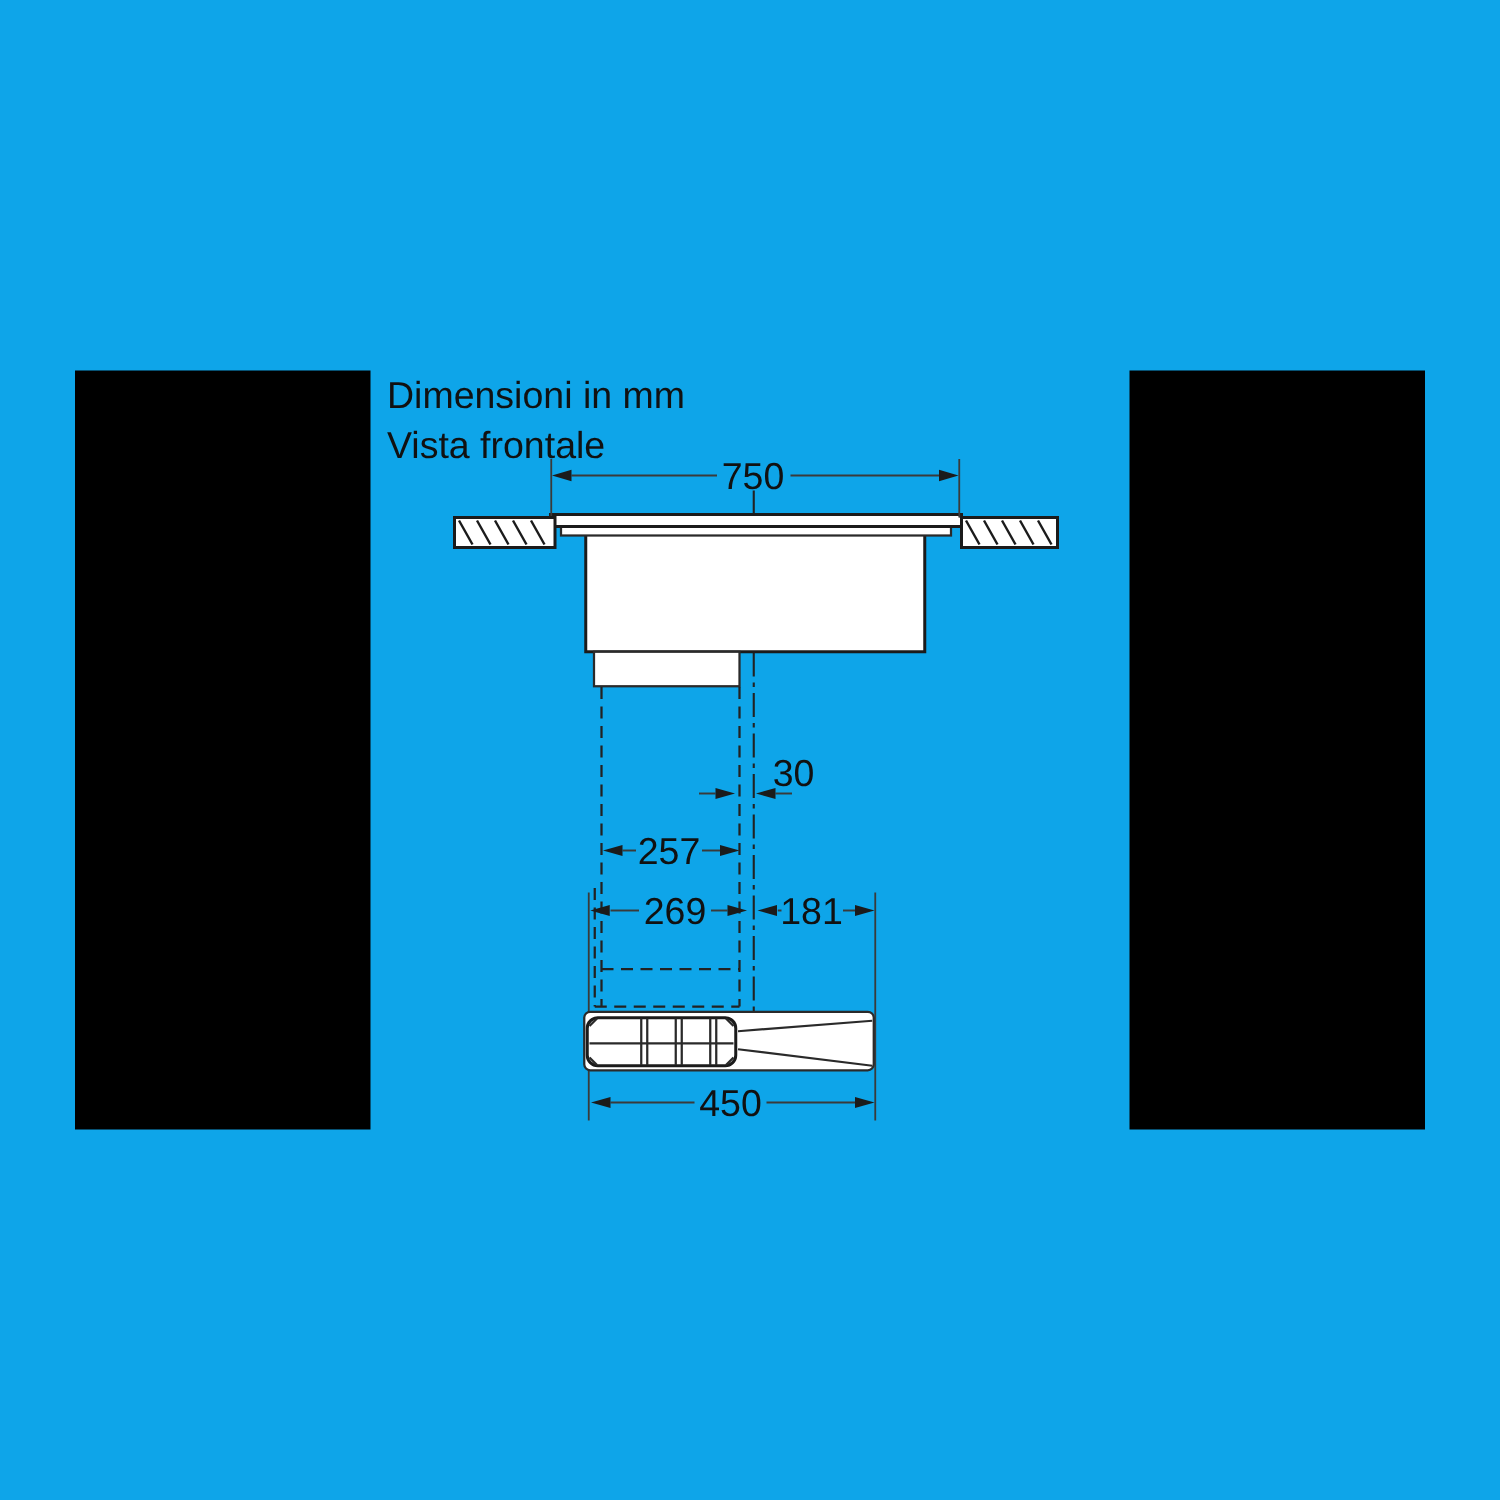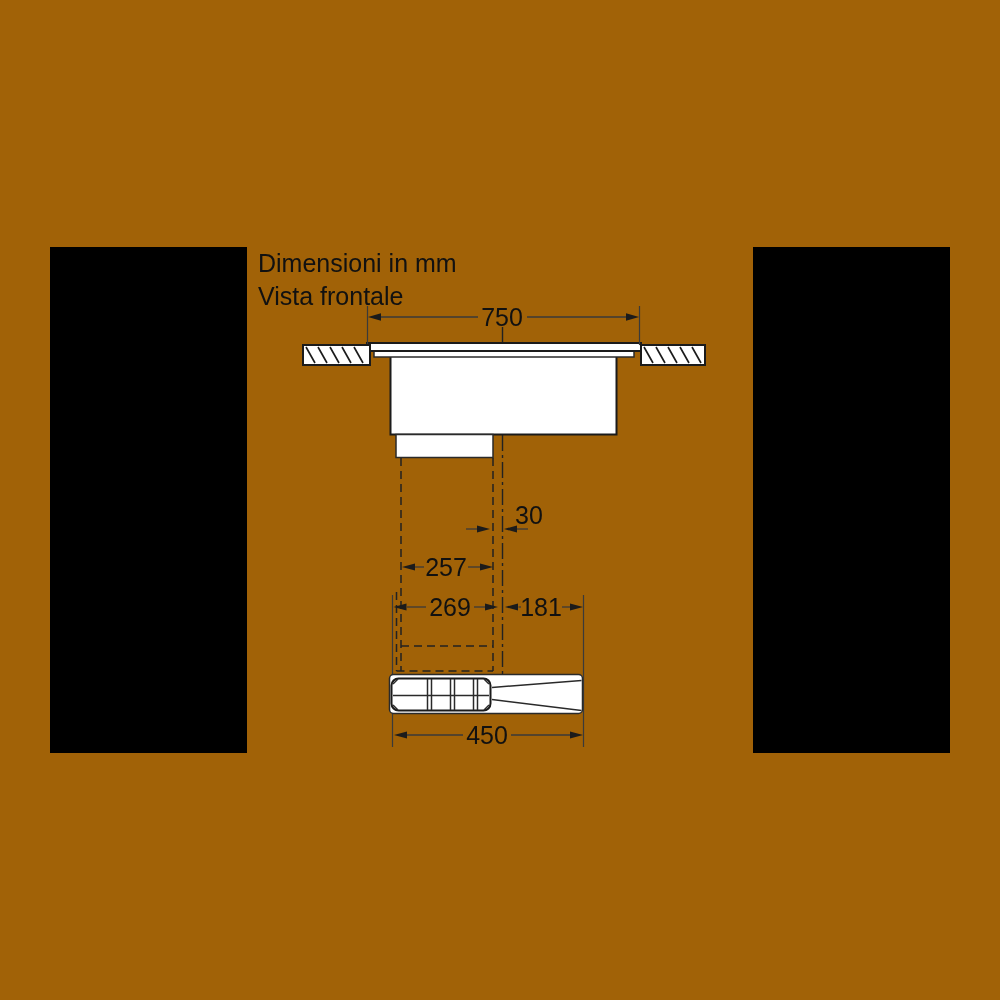--- a/index.html
+++ b/index.html
@@ -1,19 +1,19 @@
 <!DOCTYPE html>
 <html><head>
 <meta charset="utf-8">
 <style>
   html,body{margin:0;padding:0;background:#ffffff;}
   .stage{
     position:relative;
     width:1000px;height:1000px;
-    background:#a16207;
+    background:#0ea5e9;
     font-family:"Liberation Sans", sans-serif;
     overflow:hidden;
   }
   svg{position:absolute;left:0;top:0;}
   .bar{fill:#000000;stroke:none;}
   .t-title{font-family:"Liberation Sans",sans-serif;font-size:25px;fill:#111111;}
   .t-dim{font-family:"Liberation Sans",sans-serif;font-size:25px;fill:#111111;text-anchor:middle;}
   .ln-main{stroke:#1b1b1b;stroke-width:2;fill:none;}
   .ln-main-f{stroke:#1b1b1b;stroke-width:2;fill:#ffffff;}
   .ln-thin{stroke:#2a2a2a;stroke-width:1.5;fill:none;}

